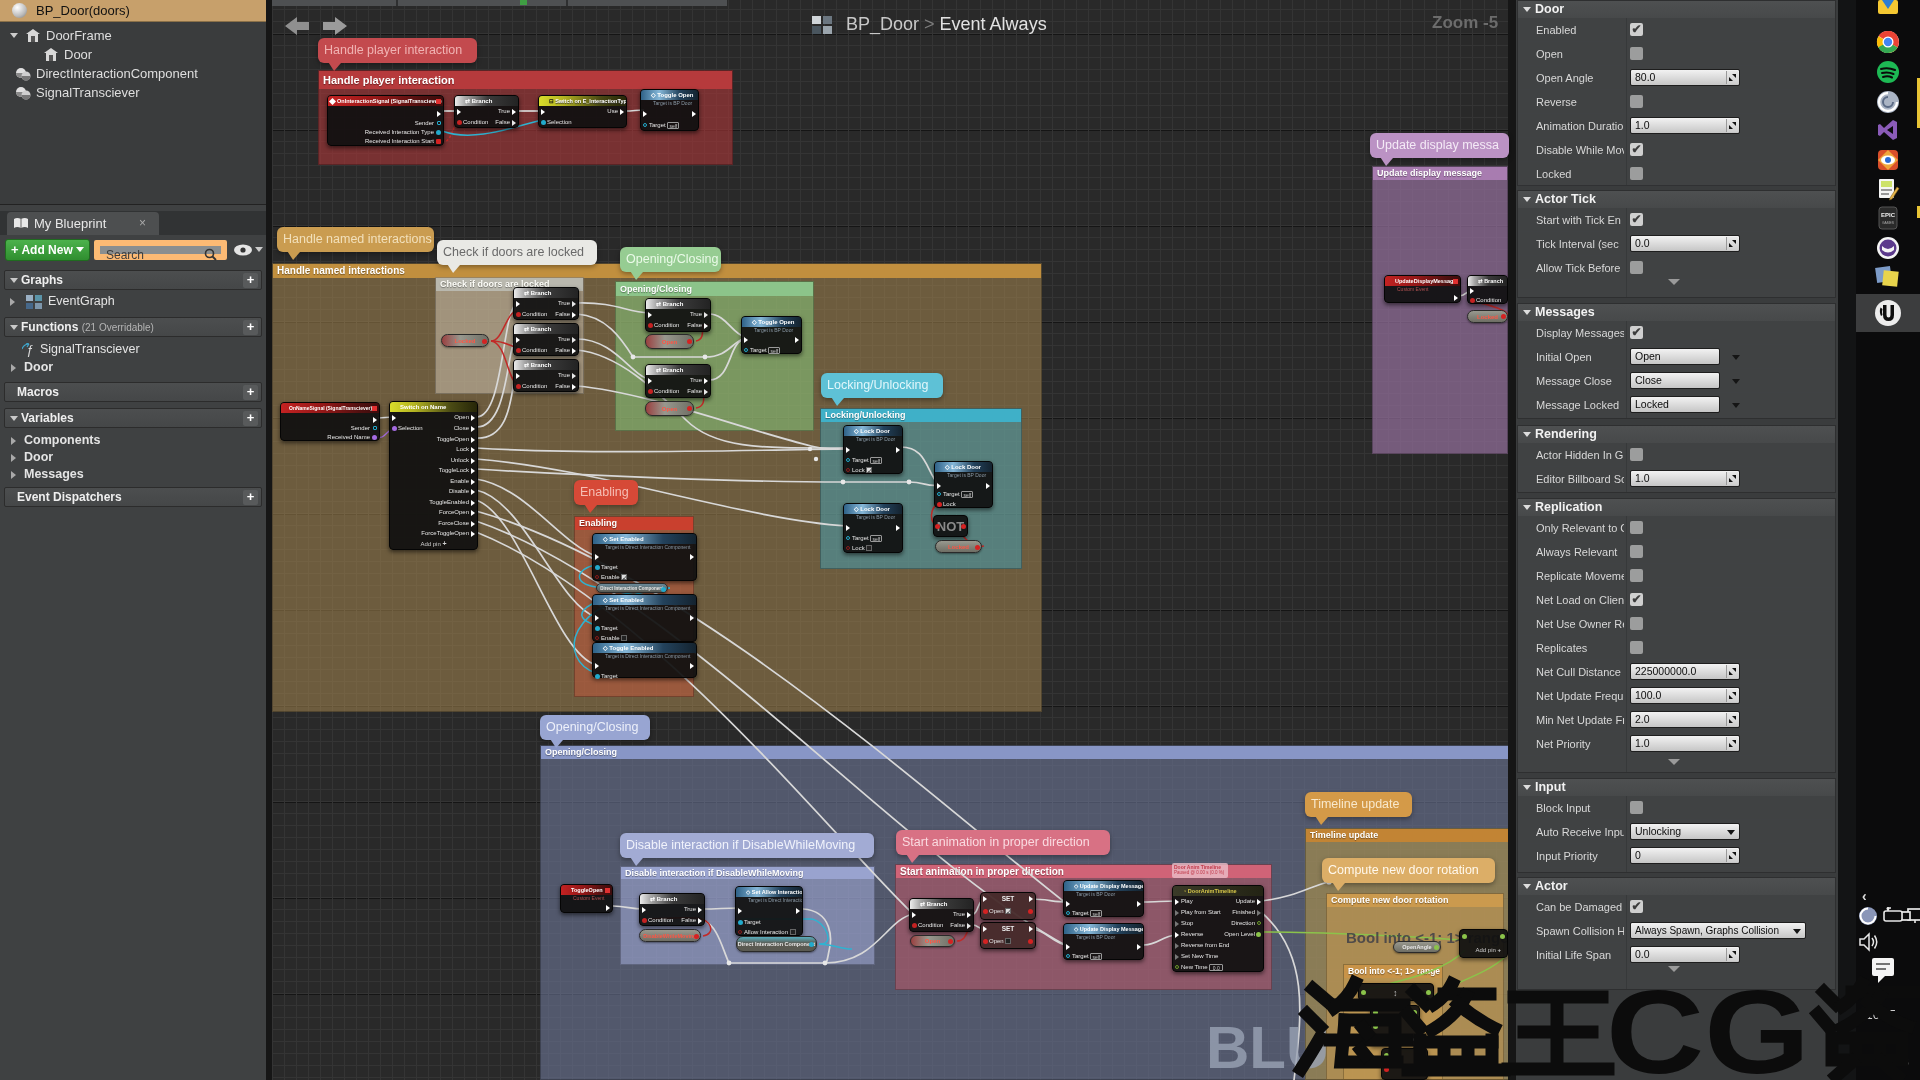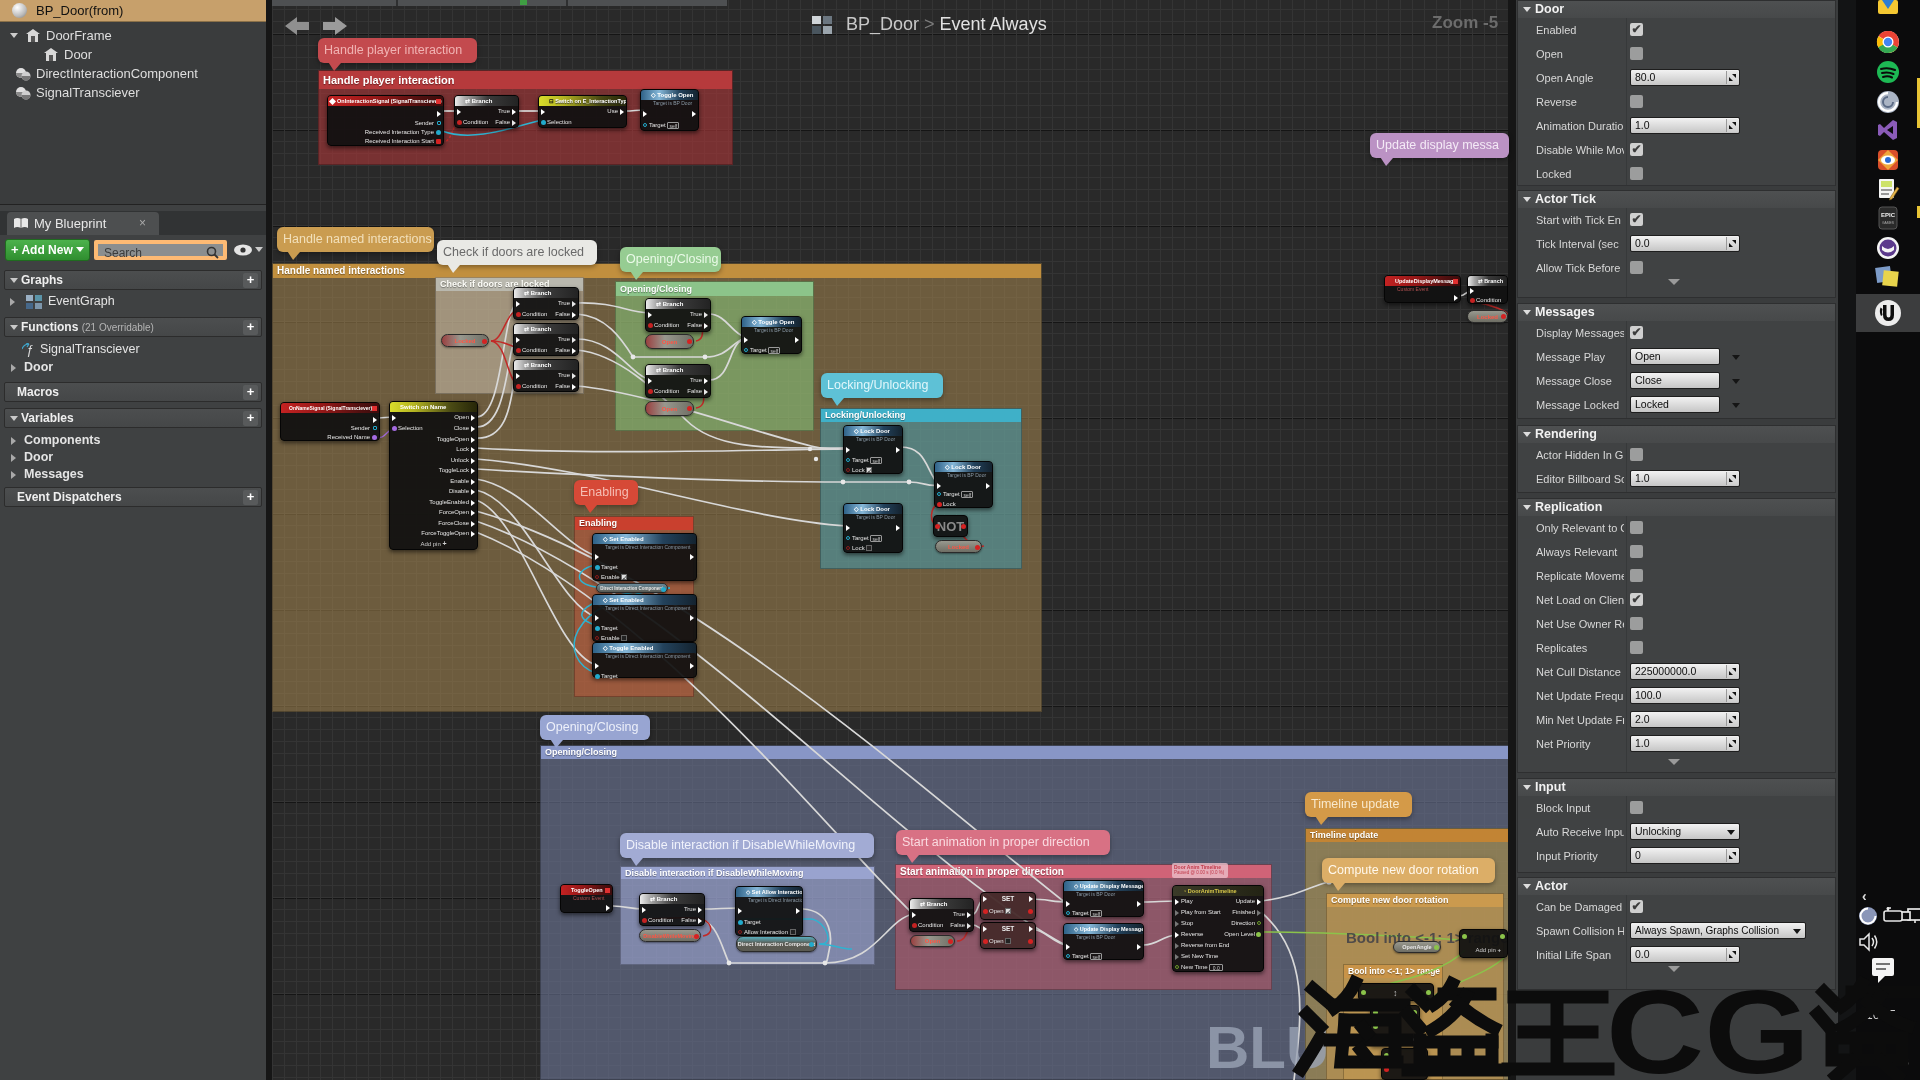--- a/index.html
+++ b/index.html
@@ -11,21 +11,21 @@
 .sph{position:absolute;left:12px;top:3px;width:15px;height:15px;border-radius:50%;background:radial-gradient(circle at 35% 30%,#fff,#bbb 60%,#777)}
 .house{position:absolute;width:14px;height:13px}
 .house svg{display:block}
 .cicon{position:absolute;width:16px;height:14px}
 
 #mybp{position:absolute;left:0;top:206px;width:266px;height:874px;background:#3f4142}
 #tabrow{position:absolute;left:0;top:5px;width:266px;height:24px;background:#313334}
 #tab{position:absolute;left:7px;top:1px;width:152px;height:23px;background:#4d4f50;border-radius:4px 4px 0 0;color:#e8e8e8;font-size:13px;line-height:23px}
 #toolrow{position:absolute;left:0;top:29px;width:266px;height:30px;background:#3f4142}
 #addnew{position:absolute;left:5px;top:4px;width:85px;height:22px;background:linear-gradient(#4cb24c,#2f8e2f);border:1px solid #1f6b1f;border-radius:3px;color:#fff;font-size:12px;font-weight:bold;line-height:20px;text-align:center}
-#search{position:absolute;left:94px;top:5px;width:133px;height:20px;background:#8b8e8f;border:4px solid #fdba74;border-radius:2px;color:#3c3c3c;font-size:12px;line-height:18px;padding-left:6px}
+#search{position:absolute;left:94px;top:5px;width:133px;height:20px;background:#8b8e8f;border:6px solid #fdba74;border-radius:2px;color:#3c3c3c;font-size:12px;line-height:18px;padding-left:6px}
 .shead{position:absolute;left:4px;width:258px;height:20px;background:linear-gradient(#4c4e4f,#454748);border:1px solid #2c2c2c;border-radius:2px;color:#efefef;font-weight:bold;font-size:12px;line-height:19px;padding-left:16px}
 .plus{position:absolute;right:3px;top:2px;width:15px;height:15px;background:#585a5b;border-radius:2px;color:#fff;font-weight:bold;text-align:center;line-height:14px;font-size:13px}
 .tri{position:absolute;left:5px;top:7px;width:0;height:0;border-left:4px solid transparent;border-right:4px solid transparent;border-top:5px solid #c9c9c9}
 .trir{position:absolute;width:0;height:0;border-top:4px solid transparent;border-bottom:4px solid transparent;border-left:5px solid #a9a9a9}
 .item{position:absolute;left:4px;width:258px;height:17px;color:#e4e4e4;font-size:12.5px;line-height:17px}
 
 #graph{position:absolute;left:266px;top:0;width:1250px;height:1080px;background-color:#292929;overflow:hidden;
 background-image:linear-gradient(#343434 1px,transparent 1px),linear-gradient(90deg,#343434 1px,transparent 1px),linear-gradient(#151515 1px,transparent 1px),linear-gradient(90deg,#151515 1px,transparent 1px);
 background-size:12px 12px,12px 12px,96px 96px,96px 96px;background-position:6px 9px,6px 9px,78px 34px,78px 34px}
 .cb{position:absolute;border:1px solid rgba(0,0,0,0.25)}
@@ -90,20 +90,23 @@
       <rect x="0" y="0" width="9" height="8" fill="#cfd4d8"></rect>
       <rect x="11" y="0" width="9" height="8" fill="#6b7680"></rect>
       <rect x="0" y="10" width="9" height="8" fill="#49555e"></rect>
       <rect x="11" y="10" width="9" height="8" fill="#9aa4ac"></rect>
     </svg>
 <div class="abs" style="left:580px;top:14px;font-size:18px;color:#c9c9c9">BP_Door <span style="color:#7d7d7d">&gt;</span> <span style="color:#e2e2e2">Event Always</span></div>
 <div class="abs" style="left:1166px;top:13px;font-size:17px;font-weight:bold;color:#6c6c6c">Zoom -5</div>
 
 <div class="cb" style="left:52px;top:70px;width:415px;height:95px;background:rgba(170,55,57,0.62)">
       <div class="ct" style="height:18px;line-height:18px;font-size:11px;background:#b63a3c">Handle player interaction</div>
+    </div>
+<div class="cb" style="left:1106px;top:166px;width:136px;height:288px;background:rgba(150,112,158,0.7)">
+      <div class="ct" style="height:13px;line-height:13px;background:#a87cb0">Update display message</div>
     </div>
 <div class="cb" style="left:6px;top:263px;width:770px;height:449px;background:rgba(165,135,80,0.55)">
       <div class="ct" style="height:14px;line-height:14px;font-size:10px;background:#c18f3e">Handle named interactions</div>
     </div>
 <div class="cb" style="left:169px;top:277px;width:149px;height:117px;background:rgba(225,215,200,0.45)">
       <div class="ct" style="height:13px;line-height:13px;background:#b9b8ae;color:#fdfdf8">Check if doors are locked</div>
     </div>
 <div class="cb" style="left:349px;top:281px;width:199px;height:150px;background:rgba(135,210,130,0.5)">
       <div class="ct" style="height:14px;line-height:14px;background:#8cc48a">Opening/Closing</div>
     </div>
@@ -730,21 +733,21 @@
 <div class="bub" style="left:274px;top:715px;width:110px;background:#98a5d2;color:#edf0fa">Opening/Closing</div>
 <div class="bub" style="left:354px;top:833px;width:254px;background:#a2abd4;color:#f0f2fb">Disable interaction if DisableWhileMoving</div>
 <div class="bub" style="left:630px;top:830px;width:214px;background:#d87184;color:#fadae0">Start animation in proper direction</div>
 <div class="bub" style="left:1039px;top:792px;width:107px;background:#d49a48;color:#f8e8cc">Timeline update</div>
 <div class="bub" style="left:1056px;top:858px;width:173px;background:#dcae67;color:#fff8ec">Compute new door rotation</div>
 </div>
 <div id="left">
  <div id="comp">
   <div class="crow" id="bprow">
         <span class="sph"></span>
-        <span style="position:absolute;left:36px">BP_Door(from)</span>
+        <span style="position:absolute;left:36px">BP_Door(doors)</span>
       </div>
   <div class="crow" style="top:27px">
         <span style="position:absolute;left:10px;top:6px;width:0;height:0;border-left:4px solid transparent;border-right:4px solid transparent;border-top:5px solid #ccc"></span>
     <span class="house" style="left:26px;top:2px">
           <svg width="14" height="13">
             <path d="M7 0 L14 5 L12 5 L12 13 L2 13 L2 5 L0 5 Z" fill="#d8d8d8"></path>
             <rect x="5" y="7" width="4" height="6" fill="#555"></rect>
           </svg>
         </span>
     <span style="position:absolute;left:46px">DoorFrame</span>
@@ -888,21 +891,21 @@
       </div>
   <div class="colarr" style="top:88px"></div>
  </div>
  <div class="dsec" style="top:303px;height:116px">
   <div class="dhead"><span class="dtri"></span>Messages</div>
   <div class="drow" style="top:17px">
         <span class="dlab">Display Messages</span>
         <span class="dchk" style="background:#cfcfcf">✔</span>
       </div>
   <div class="drow" style="top:41px">
-        <span class="dlab">Message Play</span>
+        <span class="dlab">Initial Open</span>
         <span class="dfield" style="width:90px">Open</span>
         <span class="ddarr" style="right:95px;top:10px"></span>
       </div>
   <div class="drow" style="top:65px">
         <span class="dlab">Message Close</span>
         <span class="dfield" style="width:90px">Close</span>
         <span class="ddarr" style="right:95px;top:10px"></span>
       </div>
   <div class="drow" style="top:89px">
         <span class="dlab">Message Locked</span>

